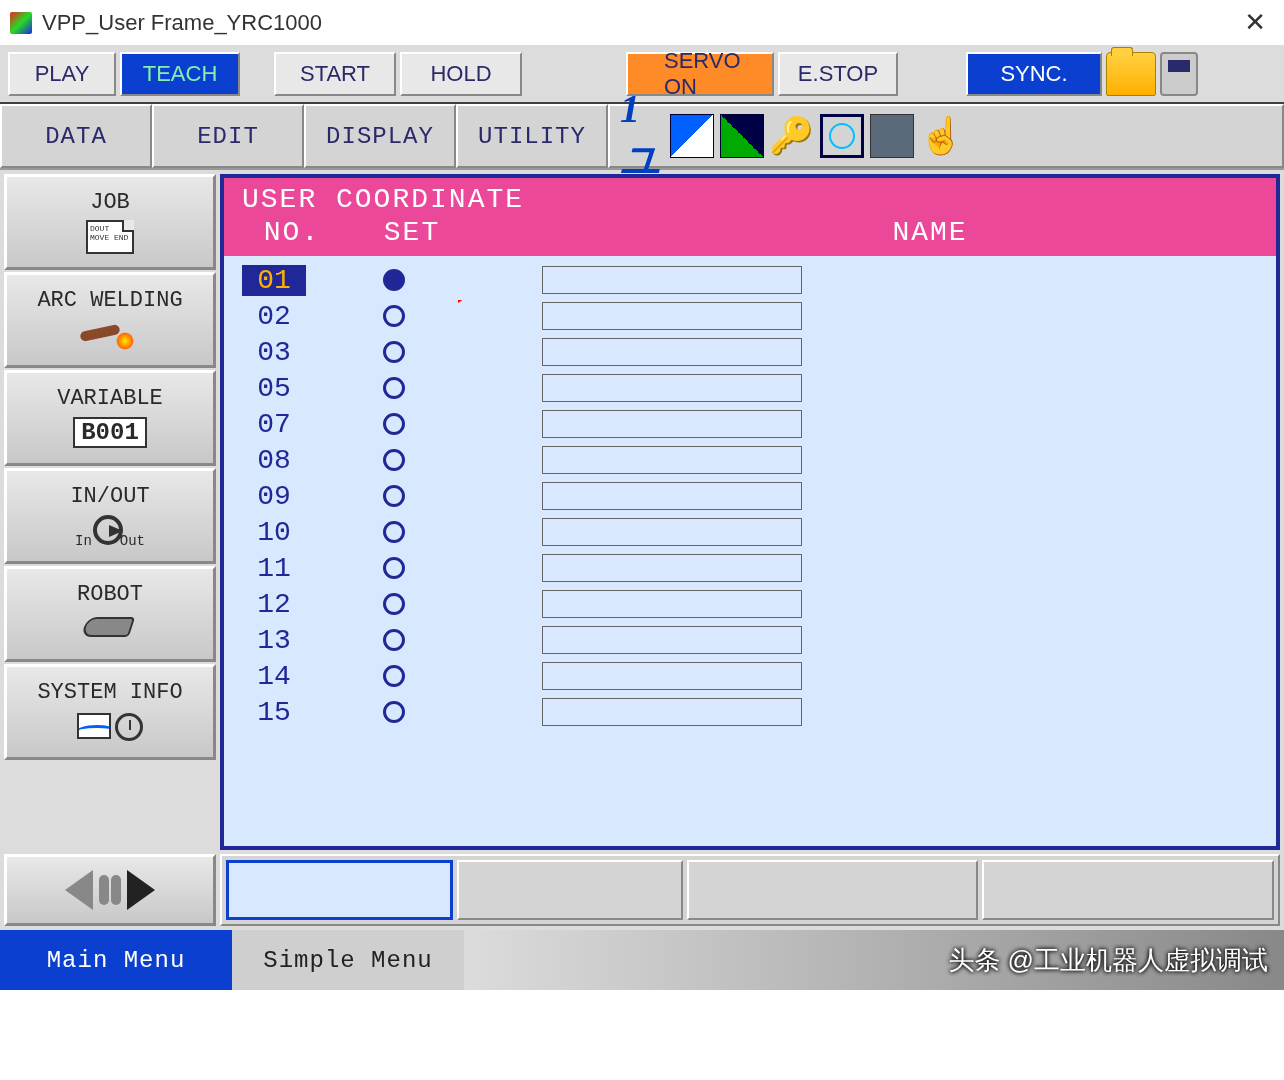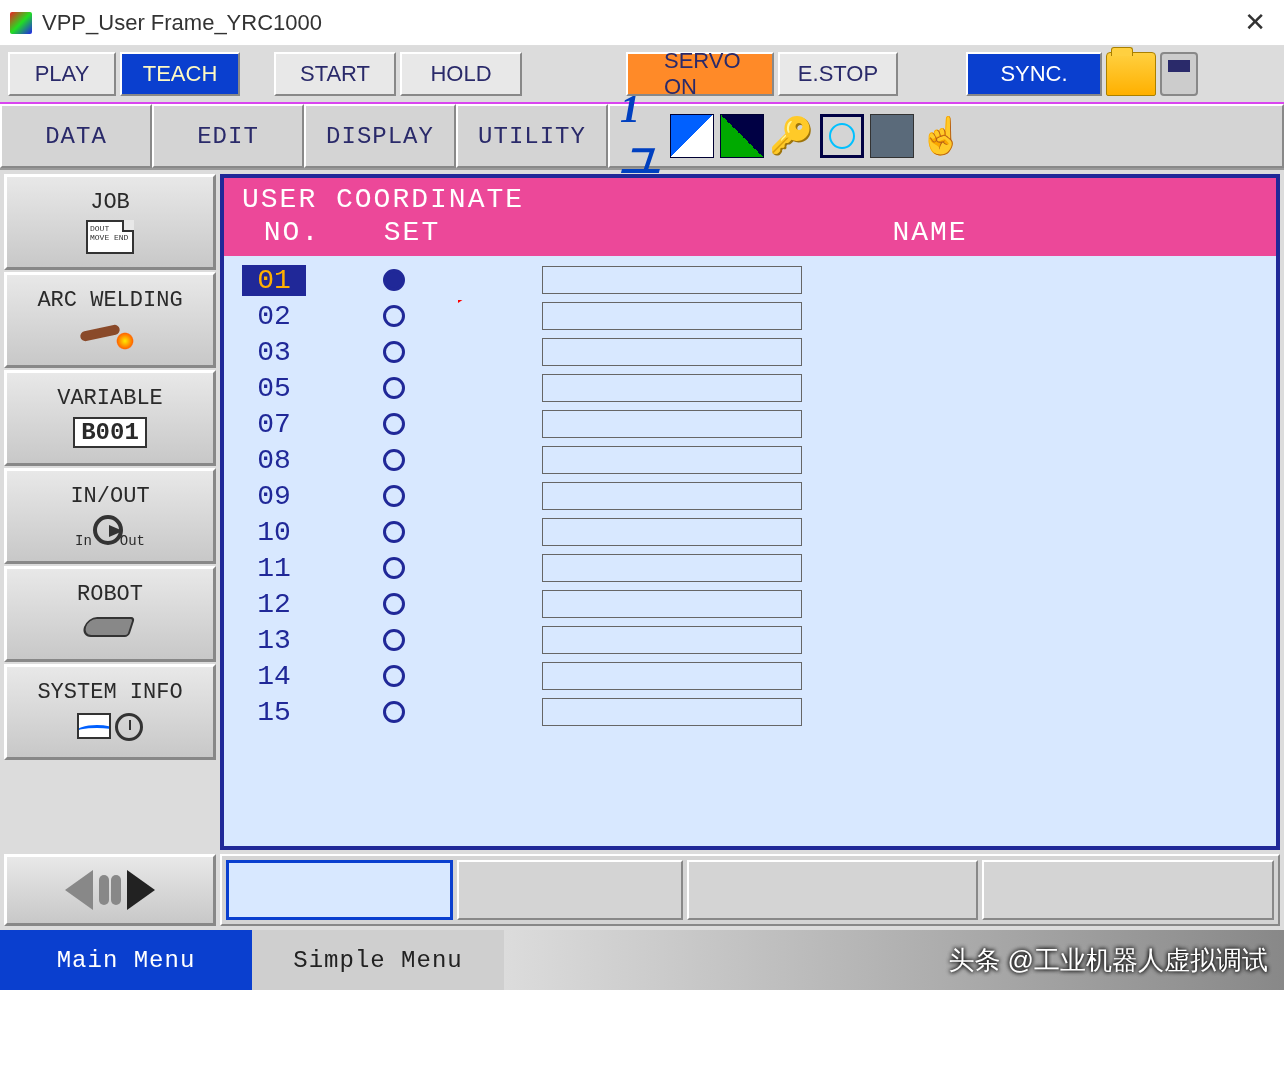--- a/index.html
+++ b/index.html
@@ -28,38 +28,38 @@
 .title-text { font-size: 22px; color: #333; flex: 1; }
 .close-x { font-size: 26px; color: #333; cursor: pointer; padding: 0 8px; }
 
 .toolbar1 {
   height: 58px;
   background: #dcdcdc;
   display: flex;
   align-items: center;
   padding: 0 8px;
   gap: 4px;
-  border-bottom: 2px solid #d946ef;
+  border-bottom: 2px solid #404040;
 }
 .tb-btn {
   height: 44px;
   border: 2px solid #888;
   border-top-color: #fff;
   border-left-color: #fff;
   background: #e8e8e8;
   display: flex;
   align-items: center;
   justify-content: center;
   font-size: 22px;
   color: #2a2a6a;
   font-weight: 400;
   cursor: pointer;
 }
 .tb-btn.play { width: 108px; }
-.tb-btn.teach { width: 120px; background: #0a3fcf; color: #fef9c3; }
+.tb-btn.teach { width: 120px; background: #0a3fcf; color: #86efac; }
 .tb-btn.start { width: 122px; margin-left: 30px; }
 .tb-btn.hold { width: 122px; }
 .tb-btn.servo { width: 148px; margin-left: 100px; background: #ff8a28; color: #2a2a6a; padding-left: 36px; }
 .tb-btn.estop { width: 120px; }
 .tb-btn.sync { width: 136px; margin-left: 64px; background: #0a3fcf; color: #fff; }
 .folder-icon {
   width: 50px; height: 44px;
   background: linear-gradient(#ffd040,#ffb000);
   border: 1px solid #aa8000;
   border-radius: 4px 4px 2px 2px;
@@ -274,21 +274,21 @@
 .sbox.b2 { flex:1; }
 .sbox.b3 { flex:1.3; }
 .sbox.b4 { flex:1.3; }
 
 .footer {
   height:60px;
   background:#fff;
   display:flex;
 }
 .foot-btn {
-  width:252px;
+  width:232px;
   display:flex;
   align-items:center;
   justify-content:center;
   font-family:"Courier New",monospace;
   font-size:24px;
   letter-spacing:1px;
 }
 .foot-btn.active { background:#0a3fcf; color:#fff; }
 .foot-btn.inactive { background:#cfcfcf; color:#222; }
 .watermark {

